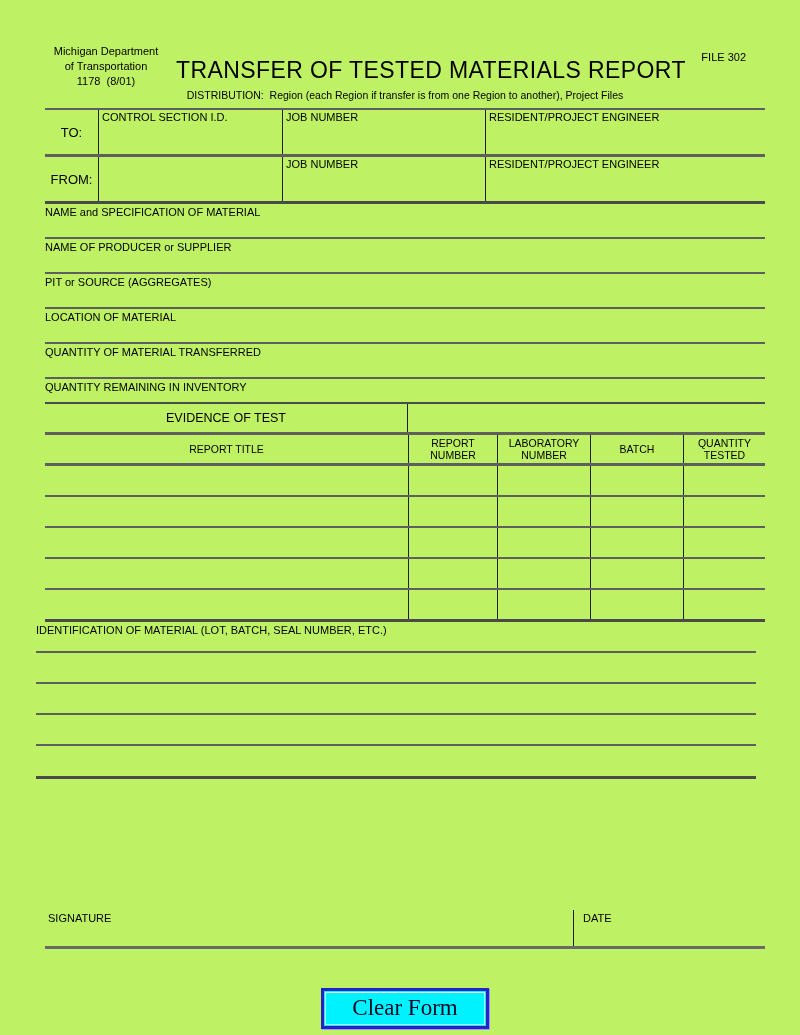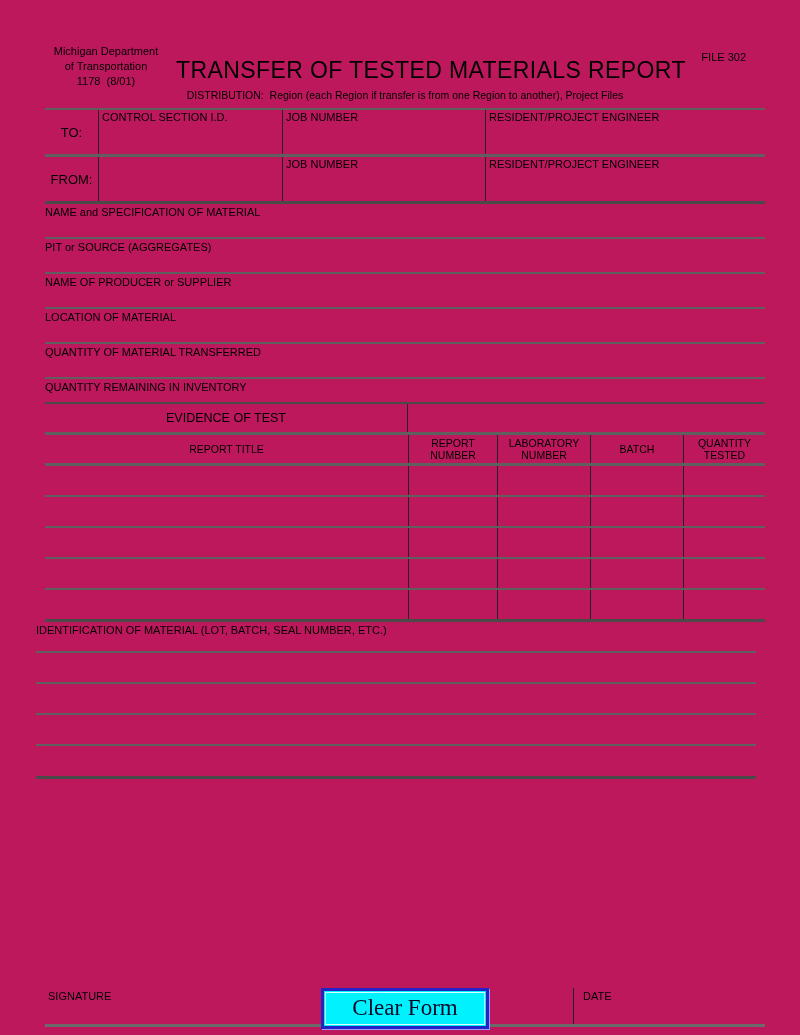--- a/index.html
+++ b/index.html
@@ -1,17 +1,17 @@
 <!DOCTYPE html>
 <html><head>
 <meta charset="utf-8">
 <style>
   html,body { margin:0; padding:0; background:#fff; }
   .page {
-    position:relative; width:800px; height:1035px; background:#be185d;
+    position:relative; width:800px; height:1035px; background:#bef264;
     font-family:"Liberation Sans", sans-serif; color:#000; overflow:hidden;
   }
   .pre { white-space:pre; }
 
   
   .agency { position:absolute; left:40px; top:44px; width:132px; text-align:center;
             font-size:11px; line-height:15px; }
   .page-title { position:absolute; left:176px; top:57px; font-size:23px; letter-spacing:0.4px; }
   .file-no { position:absolute; right:54px; top:51px; font-size:11px; }
   .distribution { position:absolute; left:45px; top:89px; width:720px; text-align:center; font-size:10.5px; }
@@ -50,21 +50,21 @@
 
   
   .lined { position:absolute; left:36px; width:720px; border-bottom:3px solid #4a4a4a; }
   .ident { top:622px; }
   .remarks { top:777px; }
   .label-line { height:27px; border-bottom:2px solid #5f5f5f; font-size:11px; padding-top:2px; }
   .write-line { height:29px; border-bottom:2px solid #5f5f5f; }
   .spacer { height:30px; }
 
   
-  .sig { position:absolute; left:45px; top:988px; width:720px; height:36px;
+  .sig { position:absolute; left:45px; top:910px; width:720px; height:36px;
          border-bottom:3px solid #6a6a6a; display:grid; grid-template-columns:528px 192px; }
   .sig-cell { font-size:11px; padding:2px 3px; }
   .sig-cell.date { border-left:1px solid #222;padding-left:9px; }
 
   
   .btn-row { position:absolute; left:45px; top:988px; width:720px; display:flex; justify-content:center; }
   .clear-btn { border:3px solid #2323c8; background:#00f2ff; padding:1px; cursor:pointer;
                box-shadow:1px 1px 0 #9a9aff; }
   .clear-btn-inner { border:1px solid #d8ffff; padding:2px 26px 3px 26px;
                      font-family:"Liberation Serif", serif; font-size:23px; color:#000a28;
@@ -109,24 +109,24 @@
         <span>RESIDENT/PROJECT ENGINEER</span>
       </div>
     </div>
   </div>
 
   <div class="fields">
     <div class="field">
       <span>NAME and SPECIFICATION OF MATERIAL</span>
     </div>
     <div class="field">
+      <span>NAME OF PRODUCER or SUPPLIER</span>
+    </div>
+    <div class="field">
       <span>PIT or SOURCE (AGGREGATES)</span>
-    </div>
-    <div class="field">
-      <span>NAME OF PRODUCER or SUPPLIER</span>
     </div>
     <div class="field">
       <span>LOCATION OF MATERIAL</span>
     </div>
     <div class="field">
       <span>QUANTITY OF MATERIAL TRANSFERRED</span>
     </div>
     <div class="field last">
       <span>QUANTITY REMAINING IN INVENTORY</span>
     </div>

